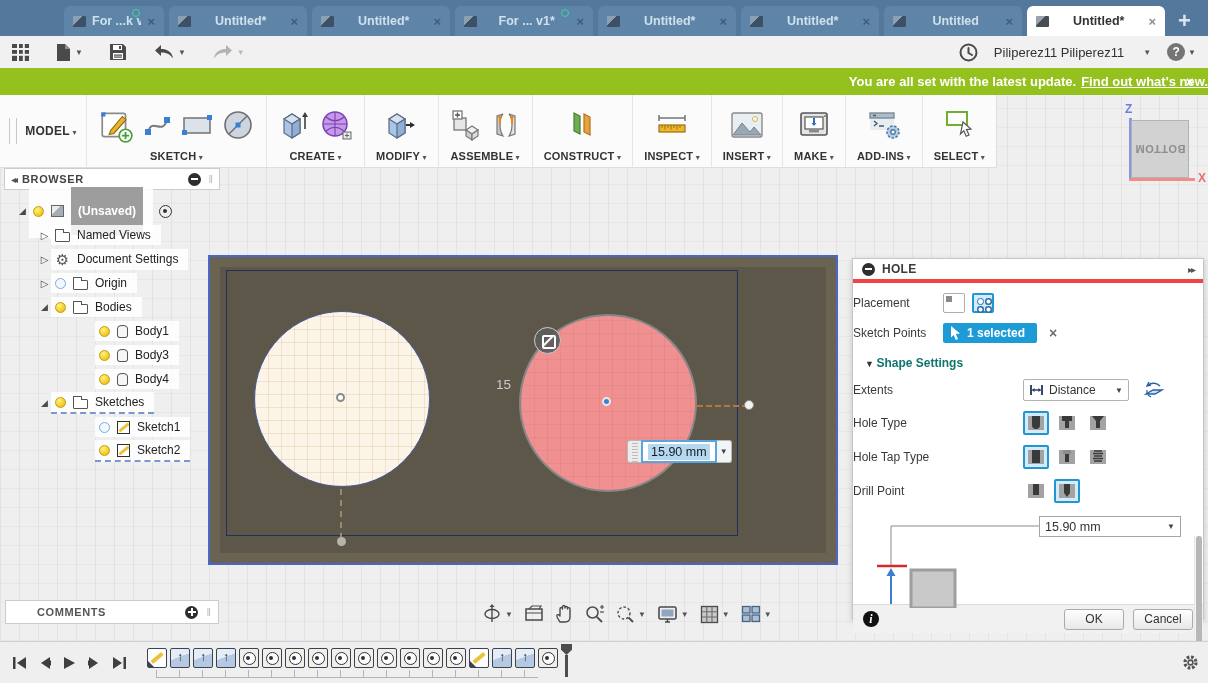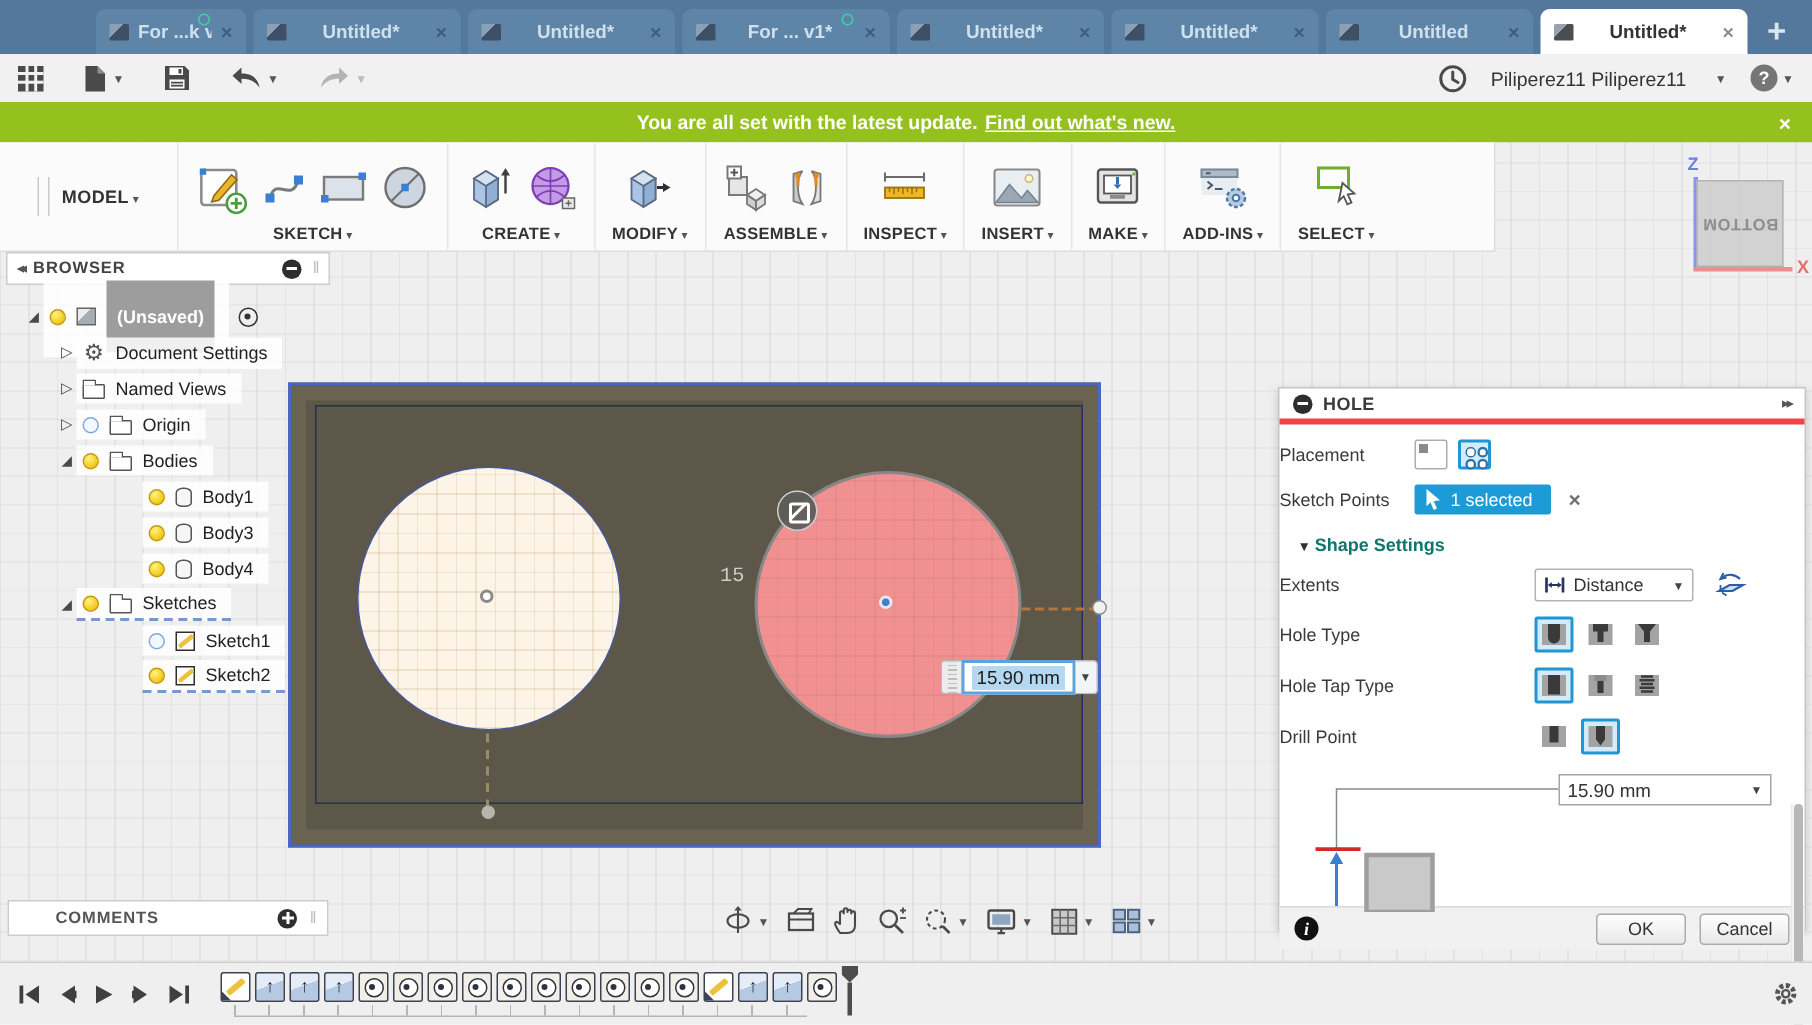--- a/index.html
+++ b/index.html
@@ -123,23 +123,23 @@
   .trow .lbl { white-space:nowrap; }
   .trow.selected .lbl { background:#9d9d9d; color:#fff; font-weight:700; padding:17px 7px; }
   .trow.dashed .chip { border-bottom:2px dashed #7a98cd; }
   .radio { display:none; width:13px; height:13px; border:1.5px solid #333; border-radius:50%;
            margin-left:6px; position:relative; flex:none; }
   .trow.has-radio .radio { display:block; }
   .radio::after { content:""; position:absolute; left:3.2px; top:3.2px; width:4px; height:4px;
                   background:#333; border-radius:50%; }
 
   
-  .model-body { position:absolute; left:192px; top:160px; width:542px; height:310px;
+  .model-body { position:absolute; left:208px; top:160px; width:630px; height:310px;
         background:#5c5749; border:2px solid #4a67c8;
-        box-shadow:inset 0 0 0 10px rgba(140,128,100,.30);font-family:Liberation Mono, monospace; }
+        box-shadow:inset 0 0 0 10px rgba(140,128,100,.30); }
   .sketch-rect { position:absolute; left:16px; top:13px; width:512px; height:266px;
         border:1.5px solid #202e60; }
   .circle { position:absolute; border-radius:50%; }
   .c-cream { left:44px; top:54px; width:176px; height:176px; background:#fcf5e7;
         border:1px solid #46579c;
         background-image:
           repeating-linear-gradient(90deg, rgba(190,150,100,.20) 0 1px, transparent 1px 13px),
           repeating-linear-gradient(0deg,  rgba(190,150,100,.20) 0 1px, transparent 1px 13px); }
   .c-red { left:309px; top:57px; width:178px; height:178px; background:#f19090;
         border:2px solid #878787;
@@ -190,21 +190,21 @@
   .pbtn { width:22px; height:20px; background:#fff; border:1px solid #adadad; border-radius:2px;
         margin-right:7px; position:relative; }
   .pbtn-single::before { content:""; position:absolute; left:2px; top:2px; width:6px; height:6px;
         background:#8a8a8a; }
   .pbtn.sel { border:2px solid #2196d3; background:#d4ebf9; }
   .pbtn-multi::before { content:""; position:absolute; left:3px; top:3px; width:4.5px; height:4.5px;
         border:1.5px solid #2a6fa8; border-radius:50%; background:#fff;
         box-shadow:8px 0 0 -1.5px #fff, 8px 0 0 0 #2a6fa8, 0 8px 0 -1.5px #fff, 0 8px 0 0 #2a6fa8,
                    8px 8px 0 -1.5px #fff, 8px 8px 0 0 #2a6fa8; }
   .sel-badge { display:flex; gap:6px; color:#fff; border-radius:2px;
-        padding:3px 12px 3px 7px; font-weight:400; }
+        padding:3px 12px 3px 7px; font-weight:700; }
   .clear-x { margin-left:12px; color:#6e6e6e; font-size:14px; font-weight:700; }
   .shape-head { padding:8px 12px 4px; font-weight:700; color:#0f766e; flex:none; }
   .shape-head::before { content:"▼ "; font-size:9px; color:#333; }
   .ext-dd { width:106px; height:22px; border:1px solid #b3b3b3; border-radius:2px; display:flex;
         align-items:center; gap:5px; padding:0 5px; background:#fff; }
   .ext-dd .ext-txt { flex:1; }
   .ext-dd .dd-caret { font-size:8px; color:#444; }
   .flip-btn { margin-left:14px; display:flex; }
   .hbtn { width:26px; height:24px; display:flex; align-items:center; justify-content:center;
         border:2px solid transparent; border-radius:2px; margin-right:5px; }
@@ -368,21 +368,21 @@
       </span>
       <span class="user-label">Piliperez11 Piliperez11</span>
       <span class="drop">▼</span>
       <span class="iconbtn">
         <span class="help-icon">?</span>
         <span class="drop">▼</span>
       </span>
     </div>
   </div>
 
-  <div class="banner" style="background:#95c11f;">
+  <div class="banner" style="background:#95c11f;justify-content:flex-end;">
     <span>You are all set with the latest update.</span>
     <a href="#">Find out what's new.</a>
     <span class="banner-close">×</span>
   </div>
 
   <div class="content">
 
     <div class="ribbon">
       <div class="model-block">
         <span class="rib-grip"></span>
@@ -479,20 +479,31 @@
                 <circle cx="9" cy="9" r="1.8" fill="#e08a1e"></circle>
                 <circle cx="21" cy="9" r="1.8" fill="#e08a1e"></circle>
               </svg>
             </span>
         </div>
         <span class="rlabel">ASSEMBLE</span>
       </div>
       <div class="rgroup">
         <div class="ricons">
           <span>
+              <svg width="34" height="34" viewBox="0 0 34 34">
+                <path d="M9 5l6 3v18l-6-3z" fill="#6fae4e" stroke="#4a7d33" stroke-width="1.2"></path>
+                <path d="M19 6l6 3v18l-6-3z" fill="#e8a23c" stroke="#b0721c" stroke-width="1.2"></path>
+              </svg>
+            </span>
+        </div>
+        <span class="rlabel">CONSTRUCT</span>
+      </div>
+      <div class="rgroup">
+        <div class="ricons">
+          <span>
               <svg width="36" height="30" viewBox="0 0 36 30">
                 <path d="M5 8h26" stroke="#6b6b6b" stroke-width="1.4"></path>
                 <path d="M5 5v6M31 5v6" stroke="#6b6b6b" stroke-width="1.4"></path>
                 <rect x="5" y="15" width="26" height="7" fill="#f0b62a" stroke="#9a7210" stroke-width="1.2"></rect>
                 <path d="M8 15v3M11 15v4.5M14 15v3M17 15v4.5M20 15v3M23 15v4.5M26 15v3" stroke="#9a7210" stroke-width="1"></path>
               </svg>
             </span>
         </div>
         <span class="rlabel">INSPECT</span>
       </div>
@@ -571,35 +582,35 @@
 
       <div class="trow indent-0 exp-open bulb-on icon-doc selected has-radio">
           <span class="exp"></span>
           <span class="chip">
             <span class="bulb"></span>
             <span class="ticon"></span>
             <span class="lbl">(Unsaved)</span>
           </span>
           <span class="radio"></span>
         </div>
+          <div class="trow indent-1 exp-closed icon-folder">
+          <span class="exp"></span>
+          <span class="chip">
+
+            <span class="ticon"></span>
+            <span class="lbl">Named Views</span>
+          </span>
+
+        </div>
           <div class="trow indent-1 exp-closed icon-gear">
           <span class="exp"></span>
           <span class="chip">
 
             <span class="ticon"></span>
             <span class="lbl">Document Settings</span>
-          </span>
-
-        </div>
-          <div class="trow indent-1 exp-closed icon-folder">
-          <span class="exp"></span>
-          <span class="chip">
-
-            <span class="ticon"></span>
-            <span class="lbl">Named Views</span>
           </span>
 
         </div>
           <div class="trow indent-1 exp-closed bulb-off icon-folder">
           <span class="exp"></span>
           <span class="chip">
             <span class="bulb"></span>
             <span class="ticon"></span>
             <span class="lbl">Origin</span>
           </span>

